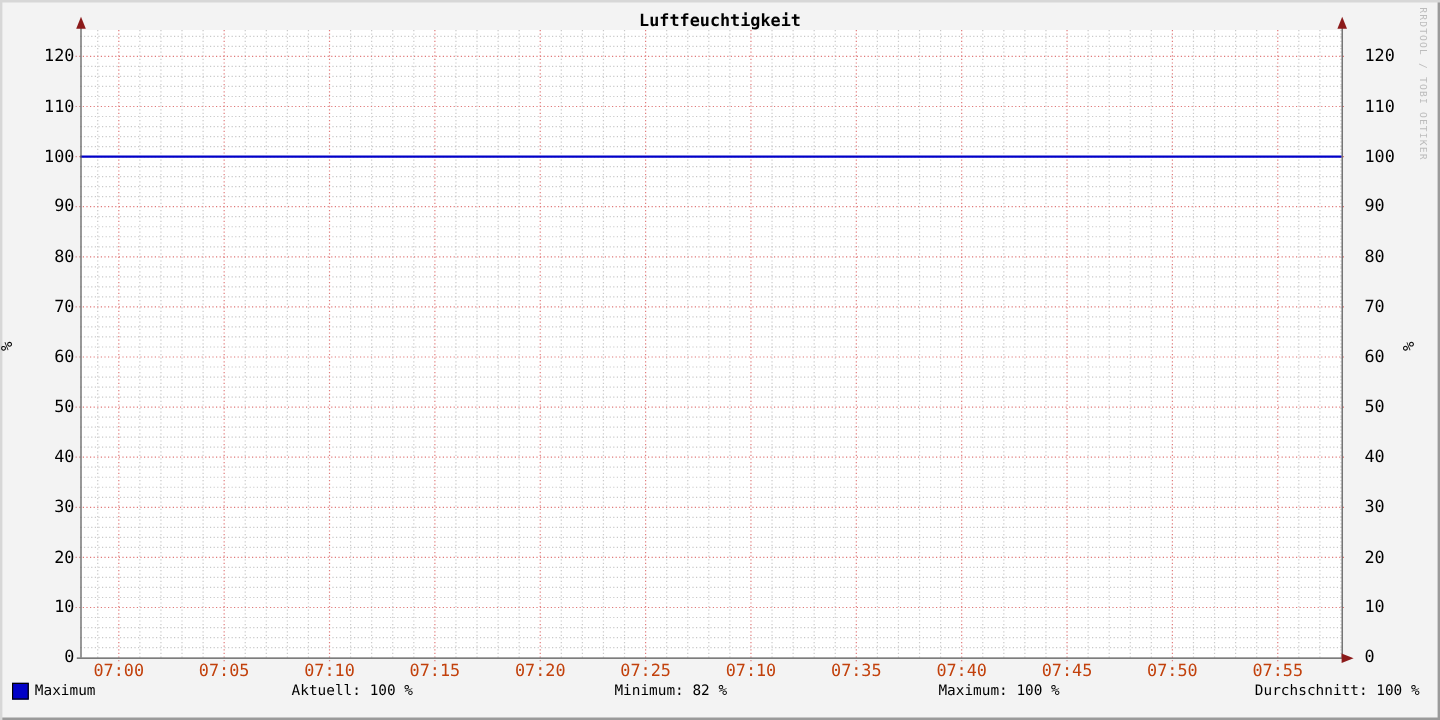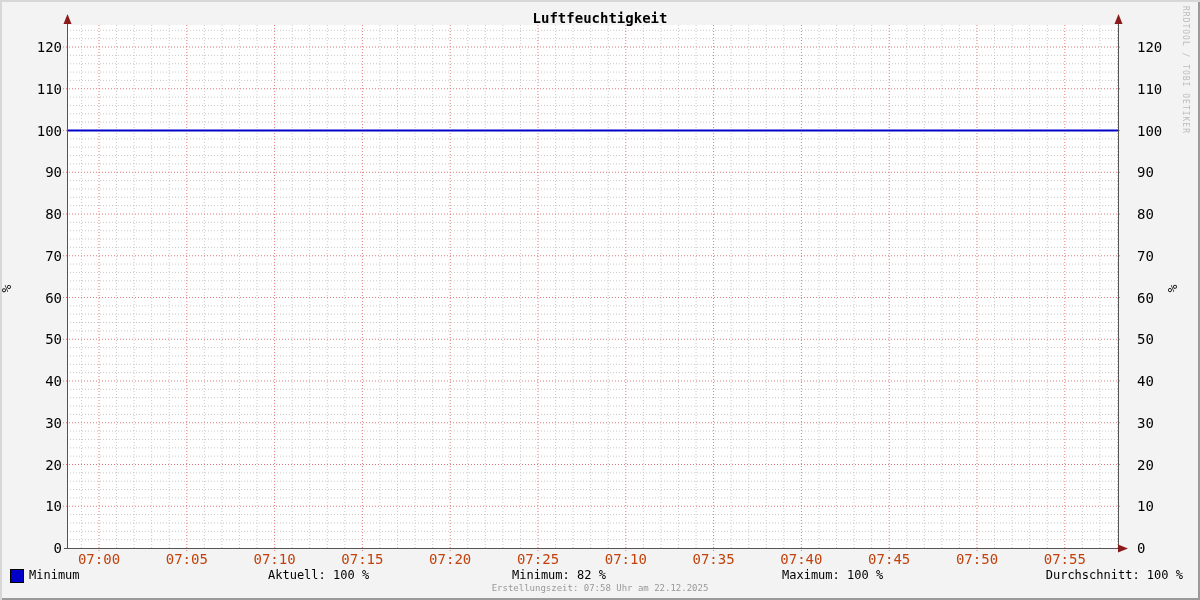--- a/index.html
+++ b/index.html
@@ -20,21 +20,21 @@
   .axis-unit{position:absolute;font-size:13px;color:#000;}
   .axis-unit.left{left:3px;top:281px;transform:rotate(-90deg);}
   .axis-unit.right{left:1169px;top:281px;transform:rotate(90deg);}
   .legend-row{position:absolute;left:0;top:568px;width:1200px;height:15px;font-size:12px;color:#000;}
   .swatch{
     position:absolute;left:10px;top:1px;width:12px;height:12px;
     border:1px solid #000;
   }
   .series-name{position:absolute;left:29px;top:0;line-height:15px;}
   .stat{position:absolute;top:0;line-height:15px;white-space:pre;}
-  .stat.aktuell{left:243px;margin-left:25px;}
+  .stat.aktuell{left:243px;}
   .stat.minimum{left:512px;}
   .stat.maximum{left:782px;}
   .stat.durchschnitt{right:17px;}
   .footer{
     position:absolute;left:0;right:0;top:583px;text-align:center;
     font-size:9px;line-height:10px;
   }
   .watermark{
     position:absolute;left:1190px;top:6px;font-size:8px;letter-spacing:1px;
     transform:rotate(90deg);transform-origin:0 0;white-space:pre;
@@ -223,23 +223,22 @@
       <span class="xtick" style="left: 625.8px; top: 552px;">07:10</span>
       <span class="xtick" style="left: 713.6px; top: 552px;">07:35</span>
       <span class="xtick" style="left: 801.4px; top: 552px;">07:40</span>
       <span class="xtick" style="left: 889.2px; top: 552px;">07:45</span>
       <span class="xtick" style="left: 977px; top: 552px;">07:50</span>
       <span class="xtick" style="left: 1064.8px; top: 552px;">07:55</span>
     </div>
 
   <div class="legend-row">
     <span class="swatch" id="legend-swatch" style="background: rgb(0, 0, 200);"></span>
-    <span class="series-name">Minimum</span>
+    <span class="series-name">Maximum</span>
     <span class="stat aktuell">Aktuell: 100 %</span>
     <span class="stat minimum">Minimum: 82 %</span>
     <span class="stat maximum">Maximum: 100 %</span>
     <span class="stat durchschnitt">Durchschnitt: 100 %</span>
   </div>
 
-  <div class="footer" style="color: rgb(153, 153, 153);">Erstellungszeit: 07:58 Uhr am 22.12.2025</div>
   <div class="watermark" style="color: rgb(188, 188, 188);">RRDTOOL / TOBI OETIKER</div>
 
 </div>
 
 </body></html>

